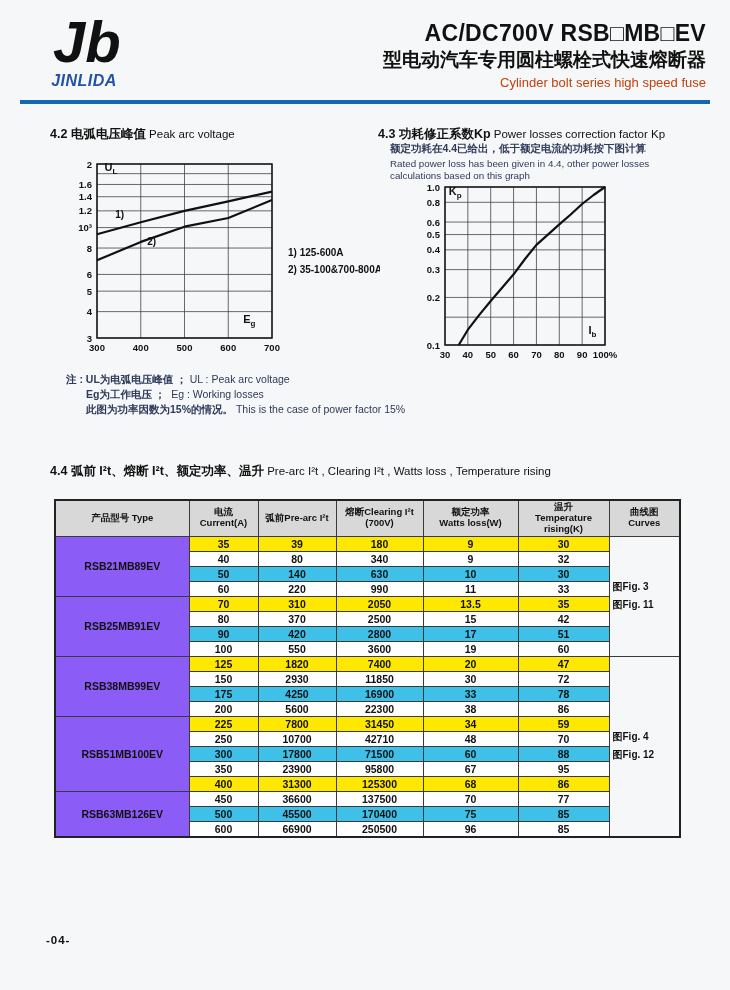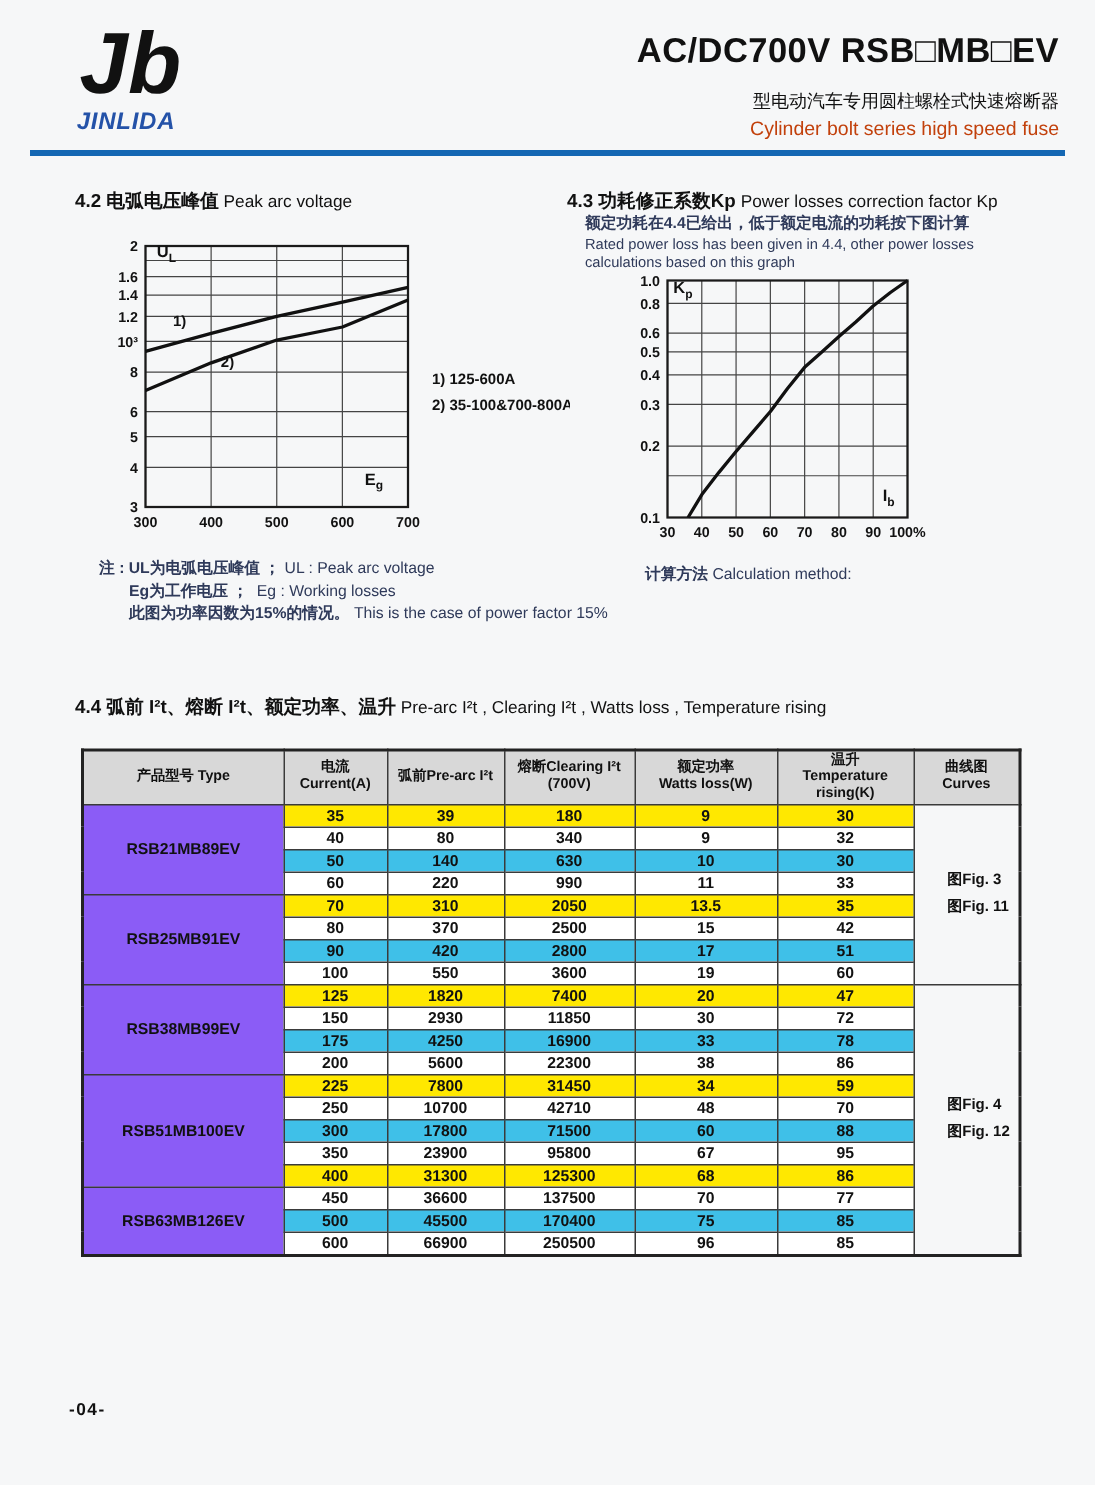--- a/index.html
+++ b/index.html
@@ -5,21 +5,21 @@
   html,body{margin:0;padding:0;background:#e8eaec;}
   .page{position:relative;width:730px;height:990px;background:#f6f7f8;
         font-family:"Liberation Sans",sans-serif;color:#111;overflow:hidden;}
   svg text{font-family:"Liberation Sans",sans-serif;fill:#111;}
 
   
   .logo{position:absolute;left:28px;top:10px;width:112px;text-align:center;}
   .brand{color:#2452a8;font-weight:bold;font-style:italic;font-size:16px;letter-spacing:.5px;margin-top:-4px;}
   .titles{position:absolute;right:24px;top:20px;text-align:right;}
   .t1{font-size:23px;font-weight:bold;letter-spacing:.3px;}
-  .t2{font-size:12px;font-weight:normal;margin-top:12px;}
+  .t2{font-size:19px;font-weight:bold;margin-top:0;}
   .t3{font-size:13px;color:#c2410c;margin-top:2px;}
   .rule{position:absolute;left:20px;right:20px;top:100px;height:4px;background:#1467b3;}
 
   
   .sect{position:absolute;font-size:11.5px;}
   .no-cn{font-weight:bold;font-size:12.5px;}
   .h42{left:50px;top:126px;}
   .h43{left:378px;top:126px;}
   .h44{left:50px;top:463px;}
   .desc43{position:absolute;left:390px;top:142px;}
@@ -40,21 +40,21 @@
 
   
   table{position:absolute;left:54px;top:499px;border-collapse:collapse;table-layout:fixed;
         border:2px solid #222;}
   th{background:#d8d8d8;border:1px solid #3a3a3a;font-size:9.5px;line-height:1.15;
      font-weight:bold;white-space:pre-line;padding:1px 0;}
   thead tr{height:34px;}
   tbody td{border:1px solid #3a3a3a;text-align:center;font-size:10.5px;font-weight:bold;
      padding:0;height:14px;line-height:14px;}
   td.type{background:#8b5cf6;font-size:10.5px;}
-  td.curves{font-size:10px;text-align:left;padding-left:22px;background:#f6f7f8;}
+  td.curves{font-size:10px;text-align:left;padding-left:3px;background:#f6f7f8;}
   td.curves div{margin:6px 0;line-height:12px;}
   .bg-y{background:#ffe800;}
   .bg-c{background:#3fc0e8;}
   .bg-w{background:#ffffff;}
 
   .footer{position:absolute;left:46px;top:934px;font-size:11.5px;font-weight:bold;letter-spacing:1px;}
 </style>
 </head>
 <body>
 
@@ -169,21 +169,20 @@
       <text x="20" y="60.062739314909024" text-anchor="end" font-size="9.5" font-weight="bold">0.5</text>
       <text x="20" y="75.37452137018194" text-anchor="end" font-size="9.5" font-weight="bold">0.4</text>
       <text x="20" y="95.11484175429334" text-anchor="end" font-size="9.5" font-weight="bold">0.3</text>
       <text x="20" y="122.93726068509096" text-anchor="end" font-size="9.5" font-weight="bold">0.2</text>
       <text x="20" y="170.5" text-anchor="end" font-size="9.5" font-weight="bold">0.1</text>
       <text x="35.285714285714285" y="17.38296322974358" text-anchor="middle" font-size="11" font-weight="bold"><tspan>K</tspan><tspan dy="3" font-size="8">p</tspan></text>
       <text x="172.42857142857142" y="156.22663384410646" text-anchor="middle" font-size="11" font-weight="bold"><tspan>I</tspan><tspan dy="3" font-size="8">b</tspan></text>
       <path d="M38.7,167.0L47.9,151.7L59.3,136.9L70.7,123.0L82.1,109.8L93.6,96.3L105.0,81.0L116.4,66.9L127.9,56.6L139.3,46.4L150.7,36.5L162.1,26.0L173.6,17.0L185.0,9.0" fill="none" stroke="#111" stroke-width="2.2" stroke-linejoin="round"></path>
     </svg>
   <div class="calc43">
-    <div><span class="cn">计算方法</span> <span class="en">Calculation method:</span></div>
   </div>
 
   <div class="sect h44">
     <span class="no-cn"><span>4.4</span> <span>弧前 I²t、熔断 I²t、额定功率、温升</span></span>
     <span class="en">Pre-arc I²t , Clearing I²t , Watts loss ,  Temperature rising</span>
   </div>
 
   <table>
     <colgroup>
       <col style="width:134px">

